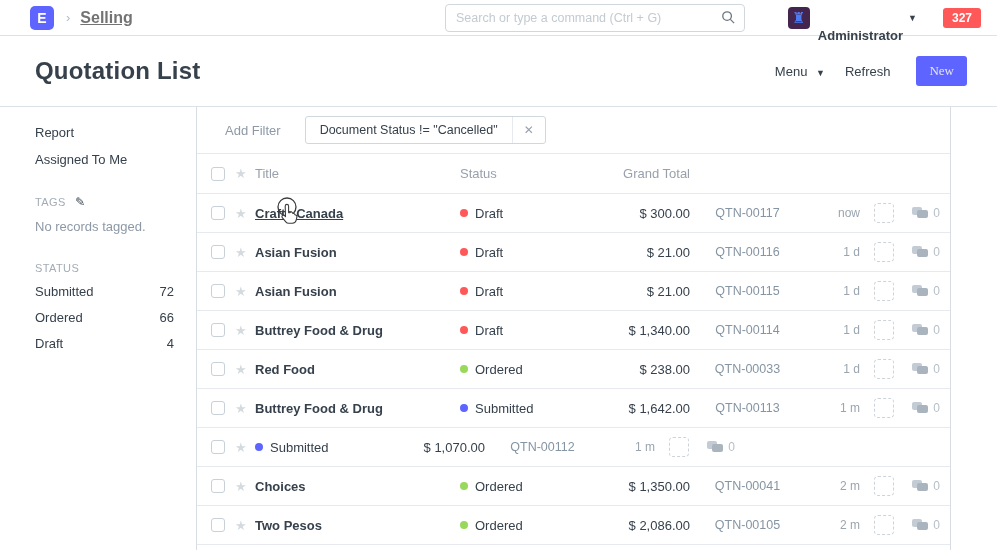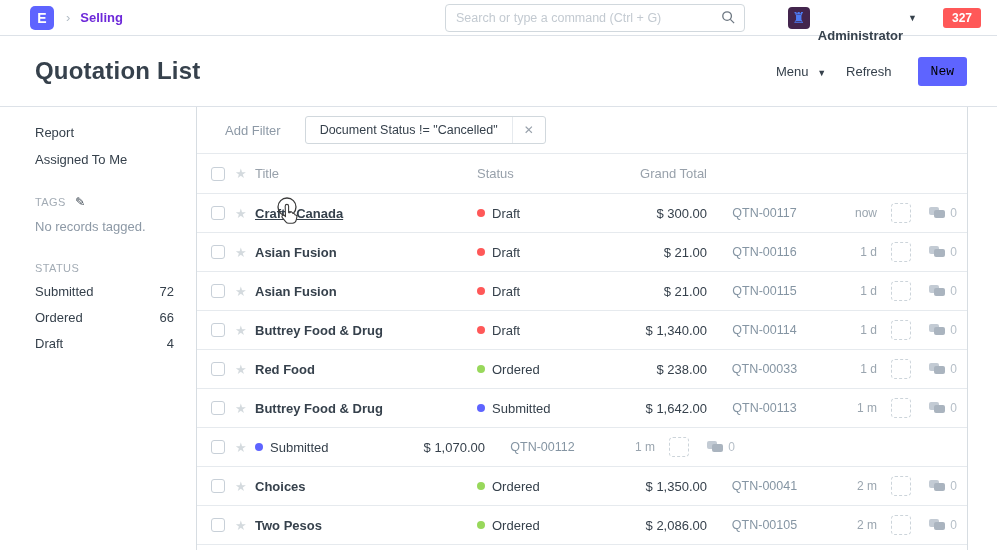--- a/index.html
+++ b/index.html
@@ -5,21 +5,21 @@
   * { margin:0; padding:0; box-sizing:border-box; }
   html,body { width:997px; height:550px; overflow:hidden; background:#fff;
     font-family:"Liberation Sans","DejaVu Sans",sans-serif; color:#36414c; }
 
   
   .navbar { height:36px; display:flex; align-items:center; padding:0 16px 0 30px;
     border-bottom:1px solid #dde2e8; background:#fff; position:relative; }
   .logo { width:24px; height:24px; border-radius:5px; background:#5e64ff; color:#fff;
     font-size:14px; font-weight:bold; display:flex; align-items:center; justify-content:center; cursor:pointer; }
   .crumb-chev { color:#b2bcc5; font-size:13px; margin:0 10px 0 12px; }
-  .crumb { font-size:13px; font-weight:bold; color:#6d28d9; cursor:pointer; }
+  .crumb { font-size:16px; font-weight:bold; color:#737373; cursor:pointer;text-decoration:underline; }
   .search-wrap { position:absolute; left:445px; top:4px; width:300px; height:28px; }
   .search-input { width:100%; height:100%; border:1px solid #d1d8dd; border-radius:4px;
     padding:0 30px 0 10px; font-size:12.5px; color:#36414c; outline:none;
     font-family:"Liberation Sans","DejaVu Sans",sans-serif; }
   .search-input::placeholder { color:#c3cad1; }
   .search-icon { position:absolute; right:9px; top:6px; }
   .nav-right { margin-left:auto; display:flex; align-items:center; }
   .avatar { width:22px; height:22px; border-radius:4px; background:#43254d; color:#4d7bf3;
     font-size:15px; line-height:22px; text-align:center; margin-right:8px; }
   .user-name { font-size:13px; font-weight:bold;margin-top:36px; }
@@ -28,34 +28,34 @@
   .notif-badge { margin-left:26px; background:#ff5858; color:#fff; font-size:12px; font-weight:bold;
     border-radius:3px; padding:3px 9px; cursor:pointer; }
 
   
   .page-head { height:71px; display:flex; align-items:center; padding:0 30px 0 35px;
     border-bottom:1px solid #dde2e8; }
   .page-title { font-size:24px; font-weight:bold; letter-spacing:.2px; }
   .head-actions { margin-left:auto; display:flex; align-items:center; }
   .menu-btn { font-size:13px; color:#36414c; margin-right:20px; cursor:pointer; }
   .refresh-btn { font-size:13px; color:#36414c; margin-right:26px; cursor:pointer; }
-  .new-btn { background:#5e64ff; color:#000000; font-size:13px; border:none; border-radius:3px;
-    padding:7px 13px; cursor:pointer; font-family:Liberation Mono, monospace; }
+  .new-btn { background:#5e64ff; color:#e5e5e5; font-size:13px; border:none; border-radius:3px;
+    padding:7px 13px; cursor:pointer; font-family:Liberation Serif, serif; }
 
   
   .content { display:flex; height:443px; }
   .sidebar { width:196px; padding:18px 22px 0 35px; font-size:13px; flex-shrink:0; }
   .side-link { margin-bottom:12px; cursor:pointer; color:#36414c; }
   .side-heading { font-size:11px; color:#a3acb5; letter-spacing:.4px; margin:28px 0 10px; }
   .side-heading .pencil { color:#36414c; font-size:12px; margin-left:6px; cursor:pointer; }
   .side-muted { color:#8d99a6; }
   .status-row { display:flex; justify-content:space-between; margin-bottom:11px; cursor:pointer; }
   .status-count { color:#36414c; }
 
-  .list-area { flex:1; margin-right:29px; border-left:1px solid #d7dde2; border-right:1px solid #d7dde2; }
+  .list-area { flex:1; margin-right:46px; border-left:1px solid #d7dde2; border-right:1px solid #d7dde2; }
 
   
   .filter-bar { height:47px; display:flex; align-items:center; padding-left:28px;
     border-bottom:1px solid #e6eaee; }
   .add-filter { font-size:13px; color:#8d99a6; cursor:pointer; }
   .filter-pill { display:flex; align-items:center; margin-left:24px; border:1px solid #d1d8dd;
     border-radius:3px; overflow:hidden; cursor:pointer; }
   .filter-pill .pill-text { padding:6px 14px; font-size:12.5px; color:#36414c; }
   .filter-pill .pill-close { padding:6px 11px; font-size:12px; color:#98a1ab; border-left:1px solid #e6eaee; cursor:pointer; }
 

